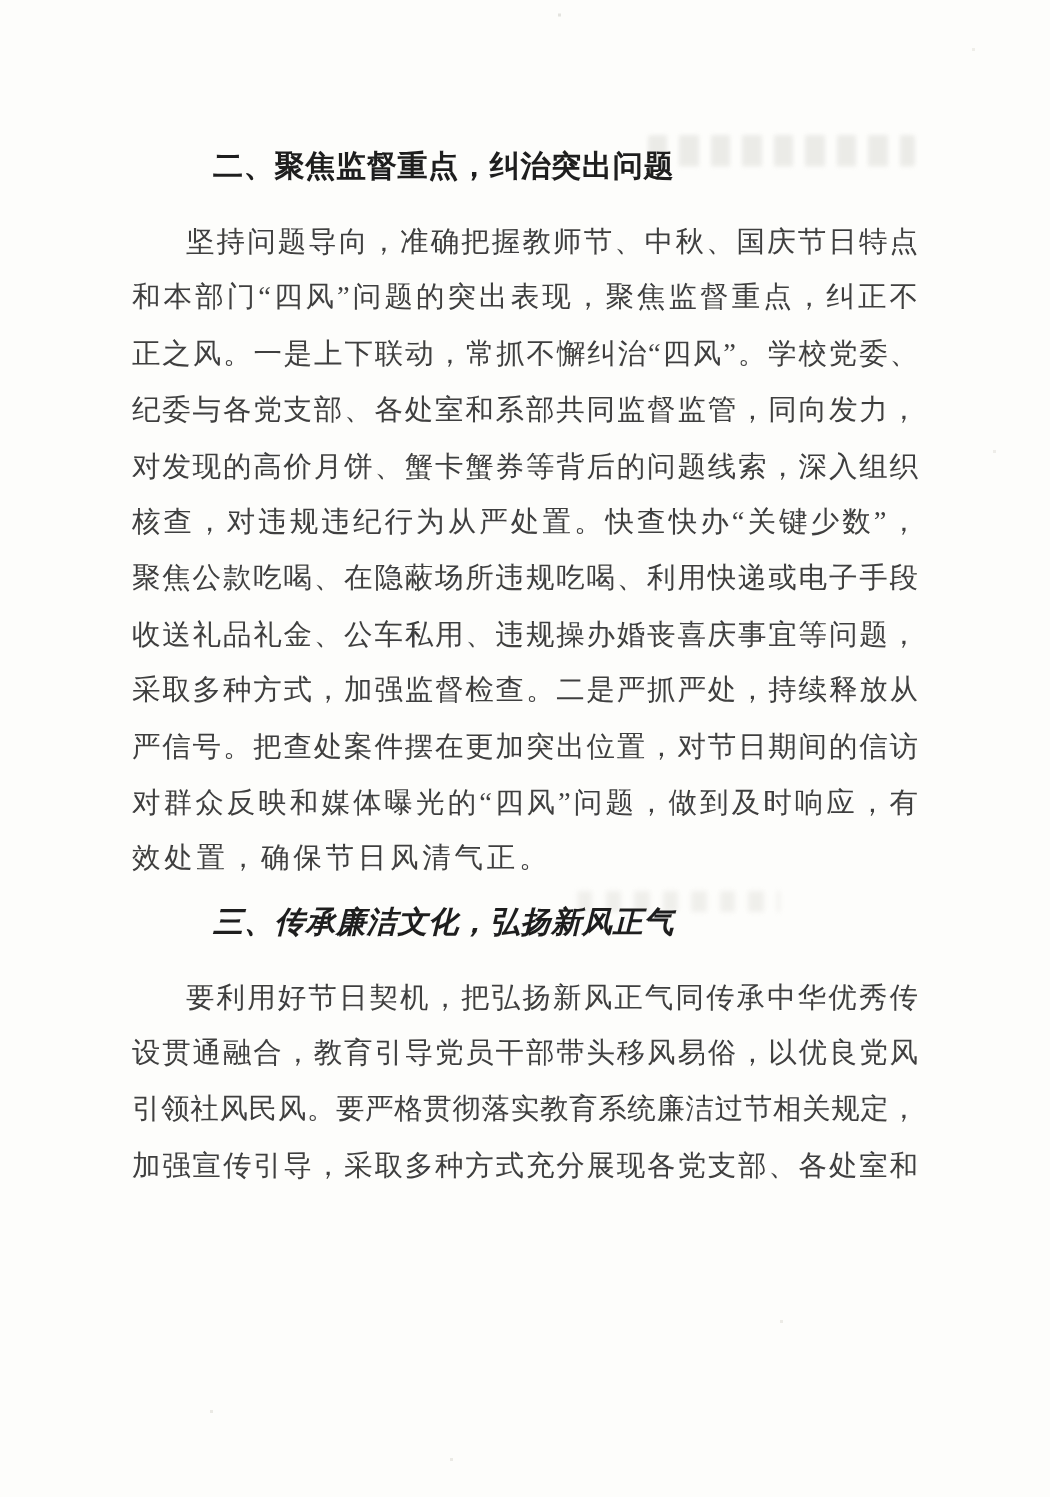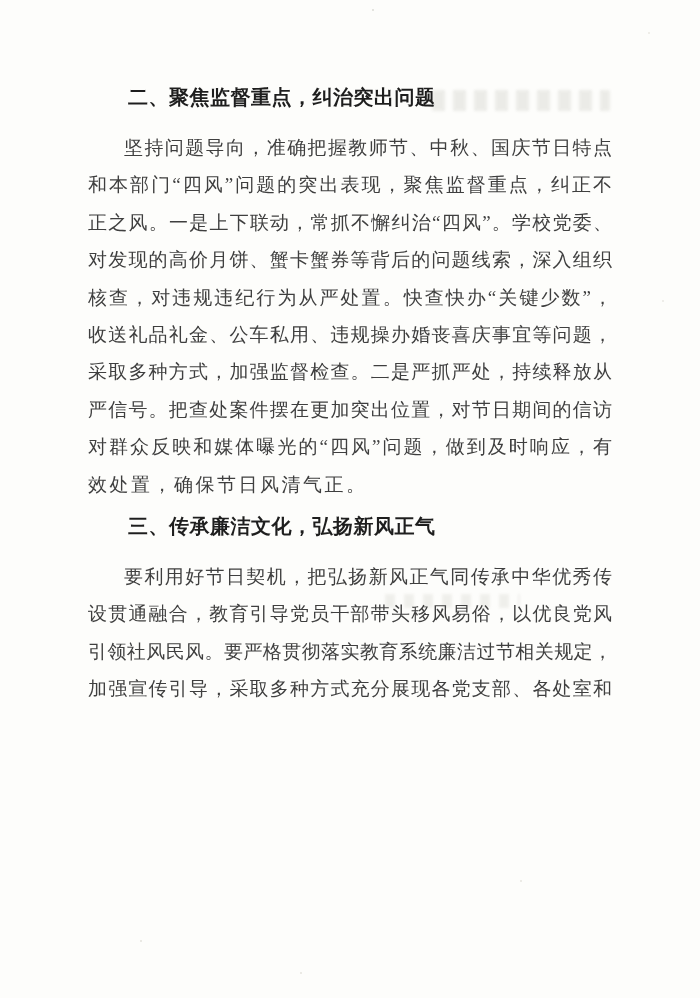--- a/index.html
+++ b/index.html
@@ -15,32 +15,33 @@
     overflow: hidden;
     font-family: "Liberation Serif", "DejaVu Serif", serif;
   }
   .content {
     position: absolute;
     left: 88px;
     top: 82px;
     width: 524px;
   }
   .heading {
-    margin: 0;
+    margin: 14px;
     height: 30px;
     line-height: 30px;
     padding-left: 40px;
     font-family: "Liberation Sans", "DejaVu Sans", sans-serif;
     font-weight: 700;
     font-size: 20px;
     letter-spacing: 0.5px;
     color: #1e1e1e;
   }
   .heading.second {
     margin-top: 8px;
+    font-style: italic;
   }
   .para {
     margin: 17px 0 0 0;
   }
   .line {
     height: 37.4px;
     line-height: 37.4px;
     font-size: 19px;
     color: #3f3f3f;
     text-align: justify;
@@ -108,22 +109,24 @@
   <div class="specks"></div>
 
   <div class="content">
 
     <h2 class="heading">二、聚焦监督重点，纠治突出问题</h2>
 
     <div class="para">
       <div class="line first">坚持问题导向，准确把握教师节、中秋、国庆节日特点</div>
       <div class="line">和本部门“四风”问题的突出表现，聚焦监督重点，纠正不</div>
       <div class="line">正之风。一是上下联动，常抓不懈纠治“四风”。学校党委、</div>
+      <div class="line">纪委与各党支部、各处室和系部共同监督监管，同向发力，</div>
       <div class="line">对发现的高价月饼、蟹卡蟹券等背后的问题线索，深入组织</div>
       <div class="line">核查，对违规违纪行为从严处置。快查快办“关键少数”，</div>
+      <div class="line">聚焦公款吃喝、在隐蔽场所违规吃喝、利用快递或电子手段</div>
       <div class="line">收送礼品礼金、公车私用、违规操办婚丧喜庆事宜等问题，</div>
       <div class="line">采取多种方式，加强监督检查。二是严抓严处，持续释放从</div>
       <div class="line">严信号。把查处案件摆在更加突出位置，对节日期间的信访</div>
       <div class="line">对群众反映和媒体曝光的“四风”问题，做到及时响应，有</div>
       <div class="line last">效处置，确保节日风清气正。</div>
     </div>
 
     <h2 class="heading second">三、传承廉洁文化，弘扬新风正气</h2>
 
     <div class="para">

